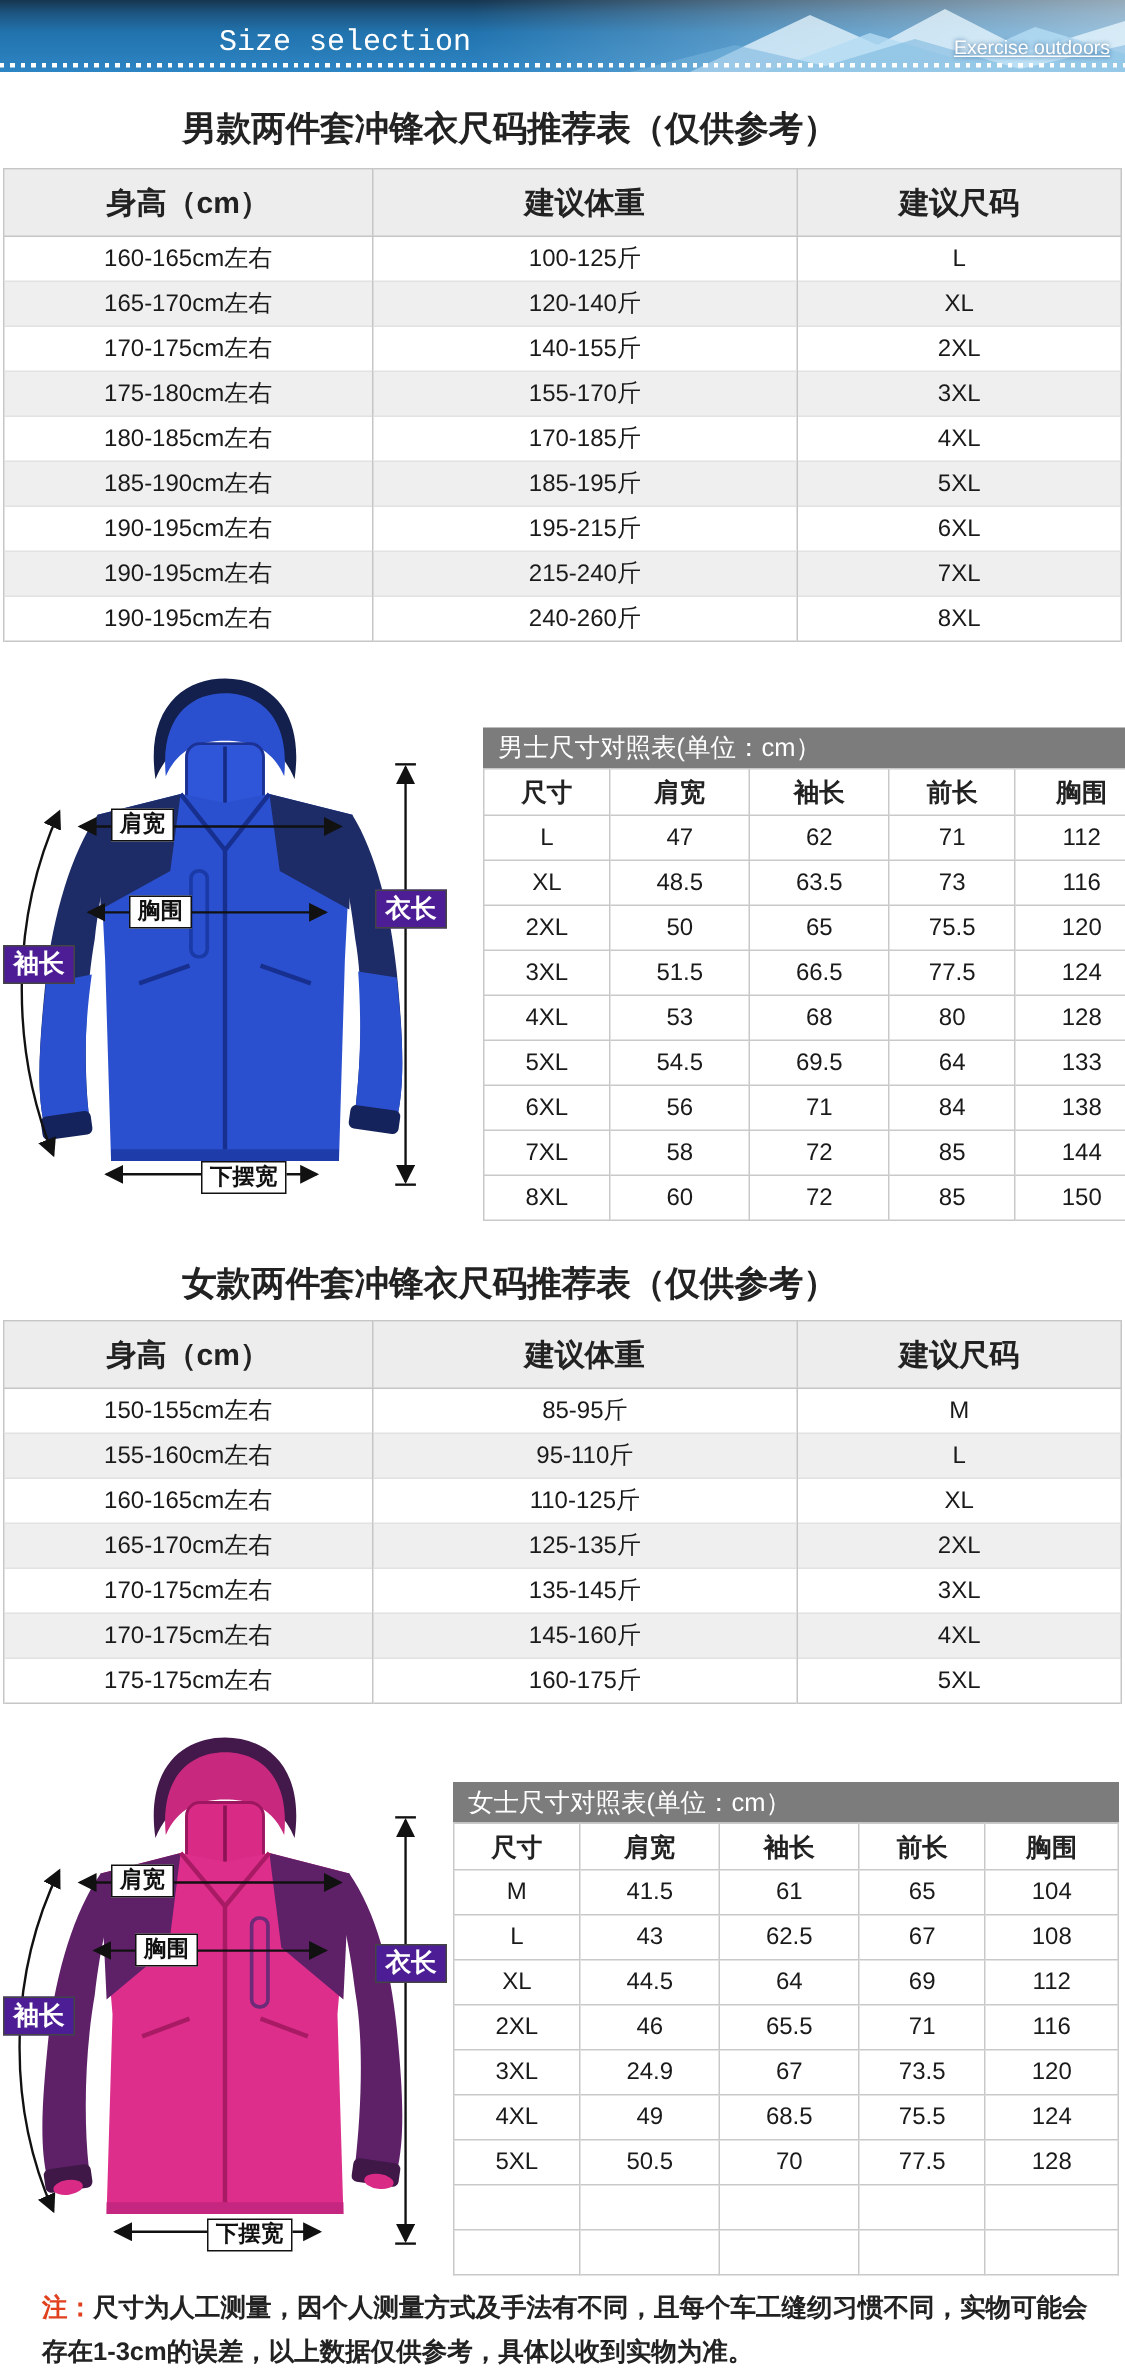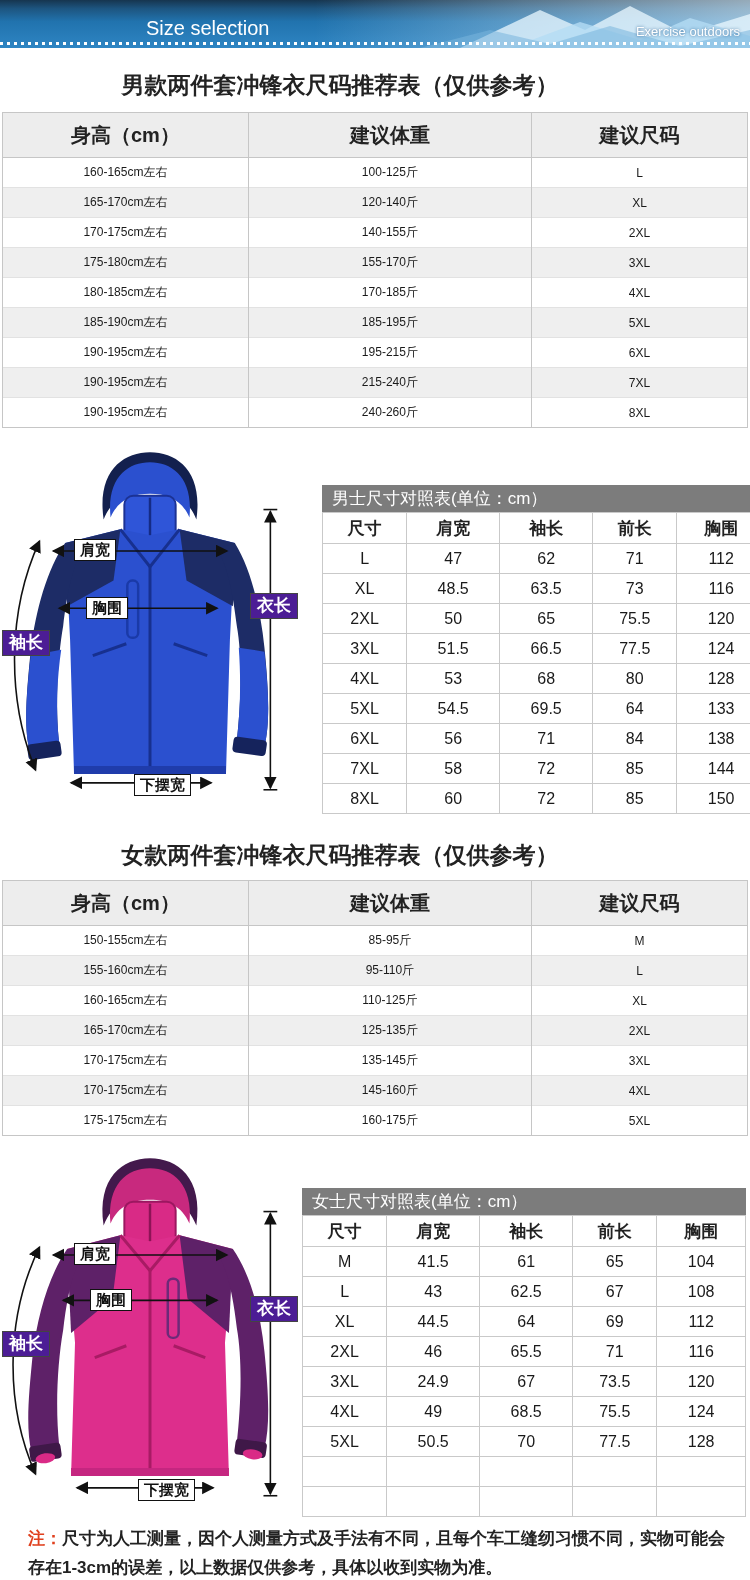--- a/index.html
+++ b/index.html
@@ -7,35 +7,35 @@
         font-family:"Liberation Sans","DejaVu Sans",sans-serif;color:#1a1a1a;}
 
   
   .banner{position:absolute;left:0;top:0;width:750px;height:48px;
           background:linear-gradient(180deg,#16354f 0%,#1d5580 18%,#2173ae 45%,#2e85c3 100%);}
   .banner-light{position:absolute;inset:0;
           background:linear-gradient(90deg,rgba(255,255,255,0) 42%,rgba(210,235,250,.35) 70%,rgba(235,248,255,.6) 100%);}
   .banner-mtn{position:absolute;right:0;top:0;height:48px;width:330px;}
   .banner-cn{position:absolute;left:14px;top:6px;font-size:30px;font-weight:bold;color:#fff;letter-spacing:2px;margin-top:44px;}
   .banner-en{position:absolute;left:146px;top:17px;font-size:20px;color:#fff;
-             font-family:Liberation Sans, sans-serif;}
-  .banner-tag{position:absolute;right:10px;bottom:9px;font-size:13px;color:#fff;text-shadow:0 0 3px rgba(40,90,140,.9);}
+             font-family:Liberation Mono, monospace;}
+  .banner-tag{position:absolute;right:10px;bottom:9px;font-size:13px;color:#fff;text-shadow:0 0 3px rgba(40,90,140,.9);text-decoration:underline;}
   .banner-dots{position:absolute;left:0;right:0;bottom:3px;height:3px;
                background:repeating-linear-gradient(90deg,#fff 0 3px,transparent 3px 7px);}
 
   
   .sec-title{position:absolute;left:0;width:680px;text-align:center;
              font-size:23px;font-weight:bold;color:#222;}
 
   
   .rec-table{position:absolute;left:2px;width:746px;border-collapse:collapse;table-layout:fixed;
              border:1px solid #c6c6c6;}
   .rec-table th{height:42px;background:var(--table_header_bg);font-size:20px;font-weight:600;
                 border:1px solid #c6c6c6;color:#222;}
-  .rec-table td{height:27px;font-size:12px;text-align:center;border-left:1px solid #c6c6c6;
+  .rec-table td{height:27px;font-size:16px;text-align:center;border-left:1px solid #c6c6c6;
                 border-right:1px solid #c6c6c6;border-top:1px solid #e2e2e2;color:#1a1a1a;}
   .rec-table tbody tr:nth-child(even) td{background:var(--row_alt_bg);}
 
   
   .size-block{position:absolute;width:444px;}
   .size-title{height:27px;line-height:27px;background:var(--size_title_bg);color:#fff;
               font-size:17px;padding-left:10px;}
   .size-table{width:100%;border-collapse:collapse;table-layout:fixed;border:1px solid #bdbdbd;}
   .size-table th{height:28px;font-size:17px;font-weight:600;border:1px solid #c9c9c9;background:#fff;color:#222;}
   .size-table td{height:27px;font-size:16px;text-align:center;border:1px solid #c9c9c9;background:#fff;}

